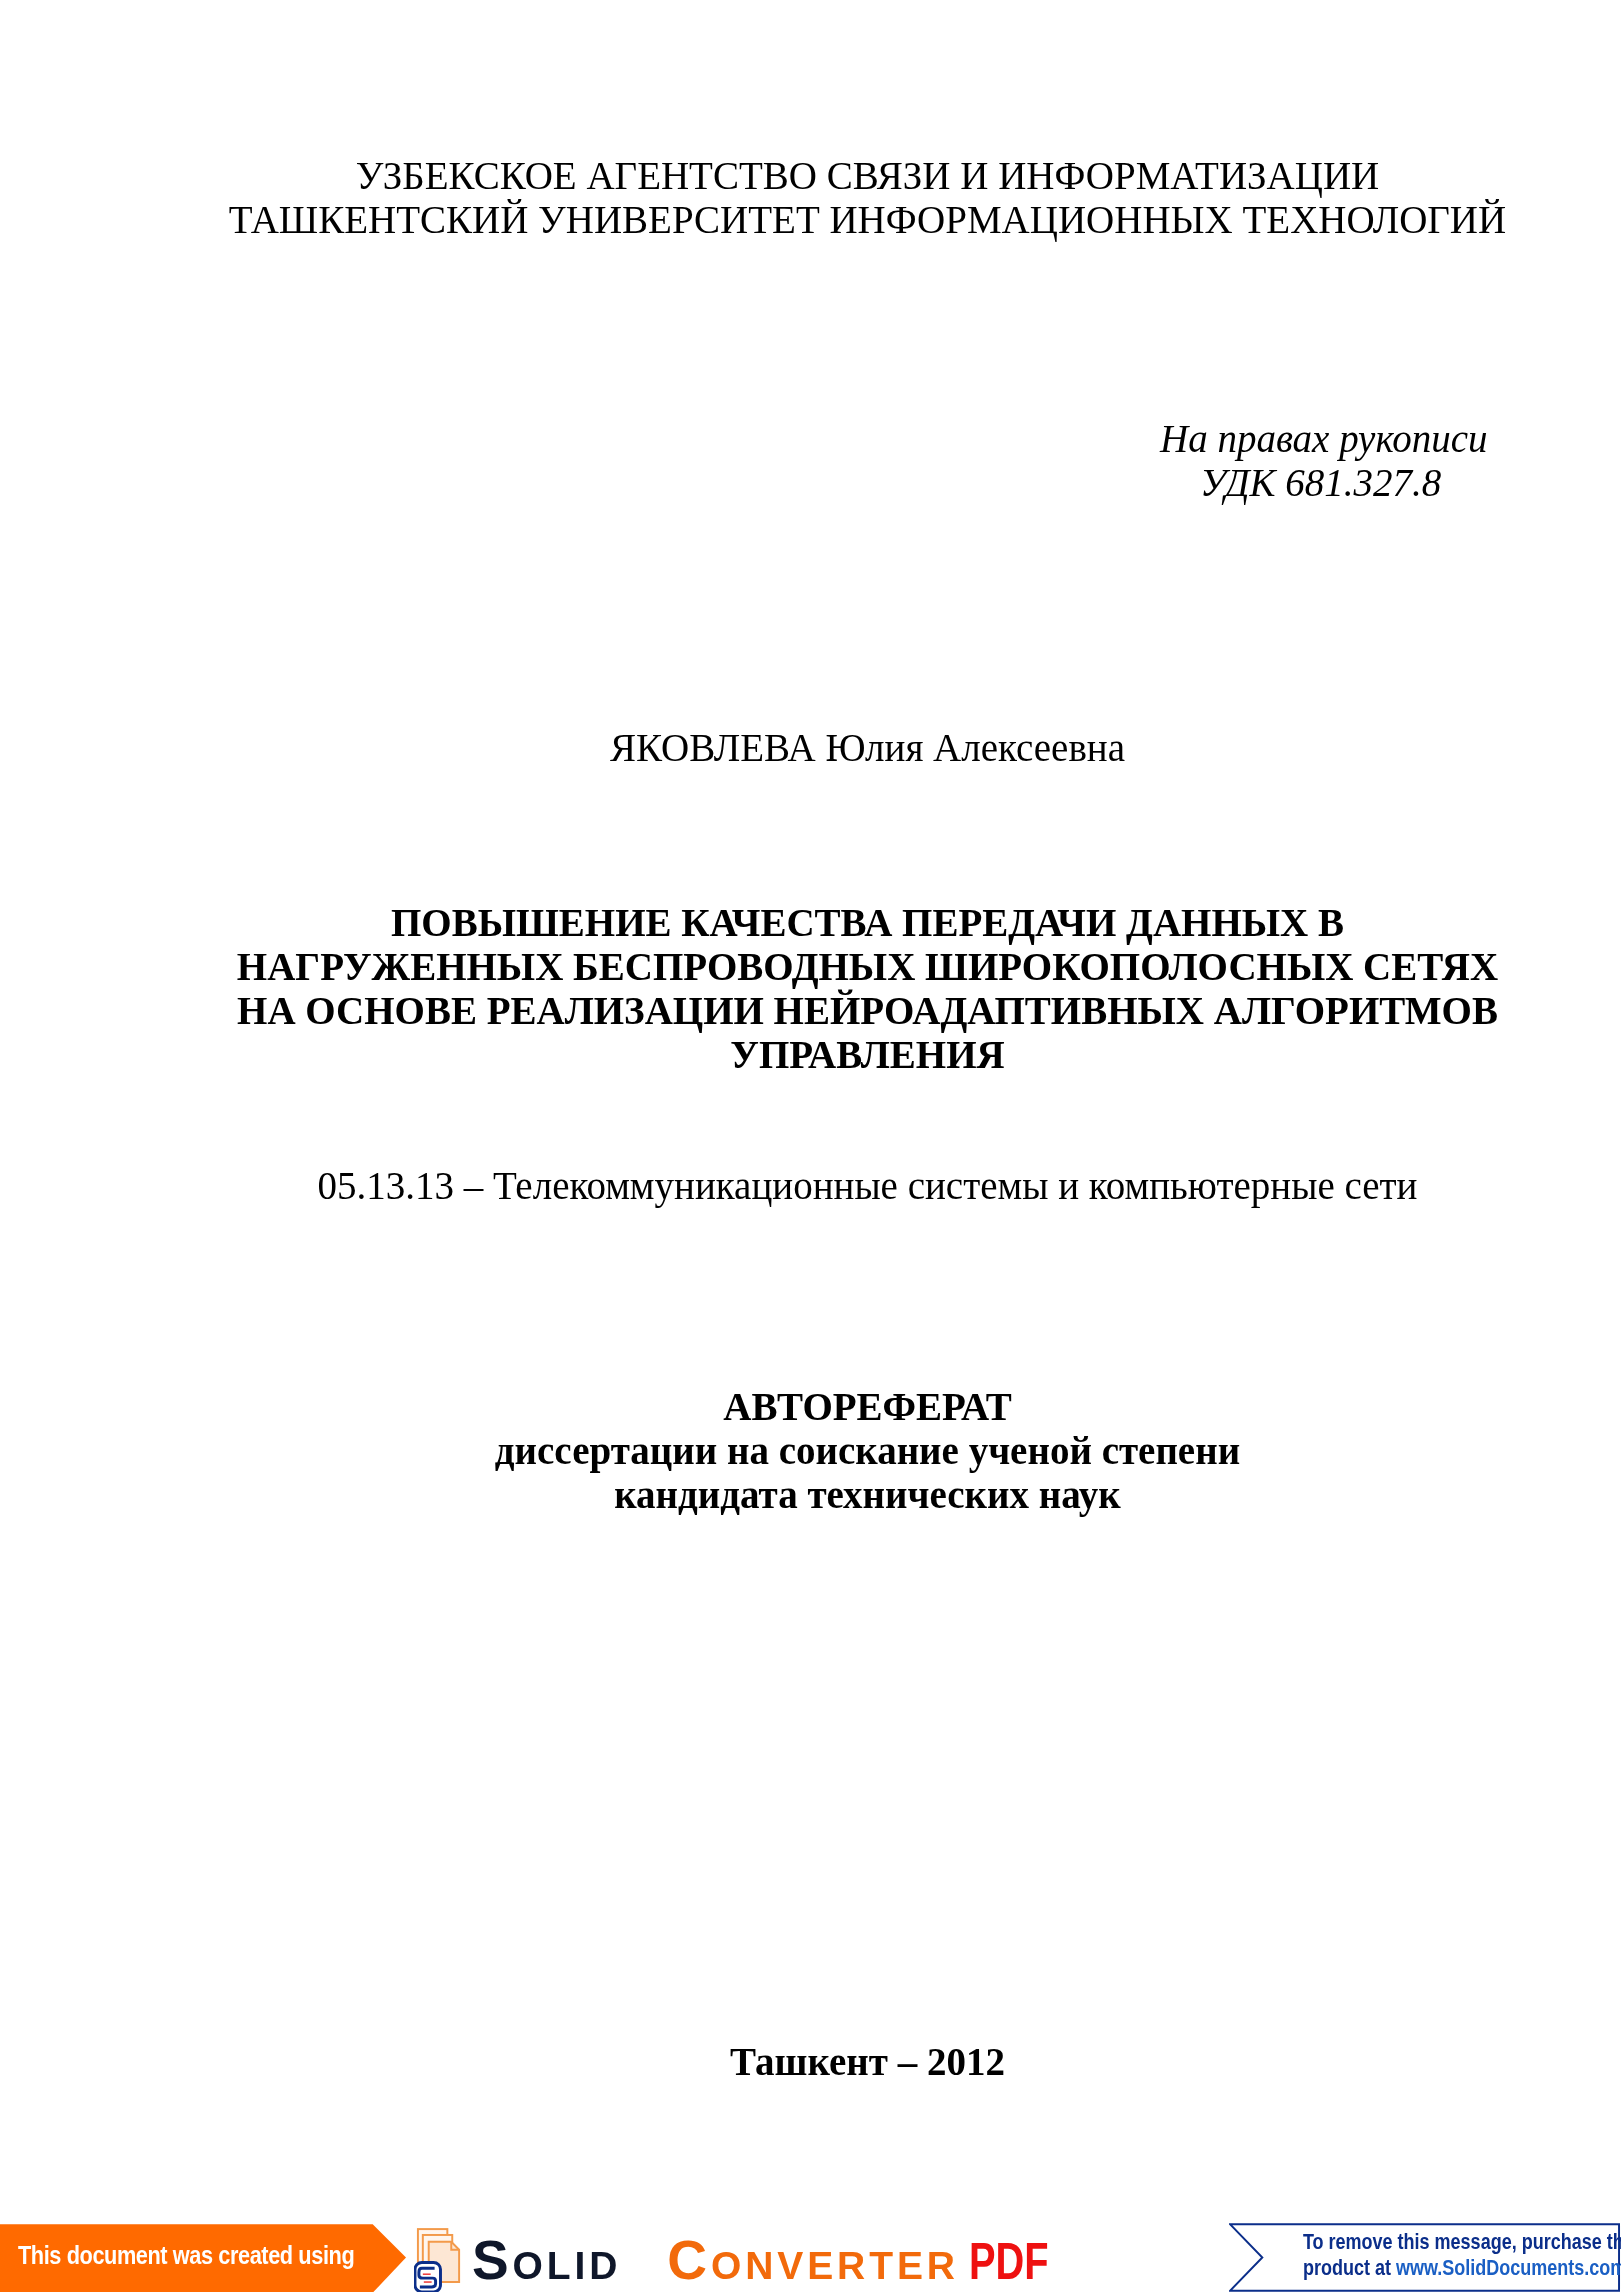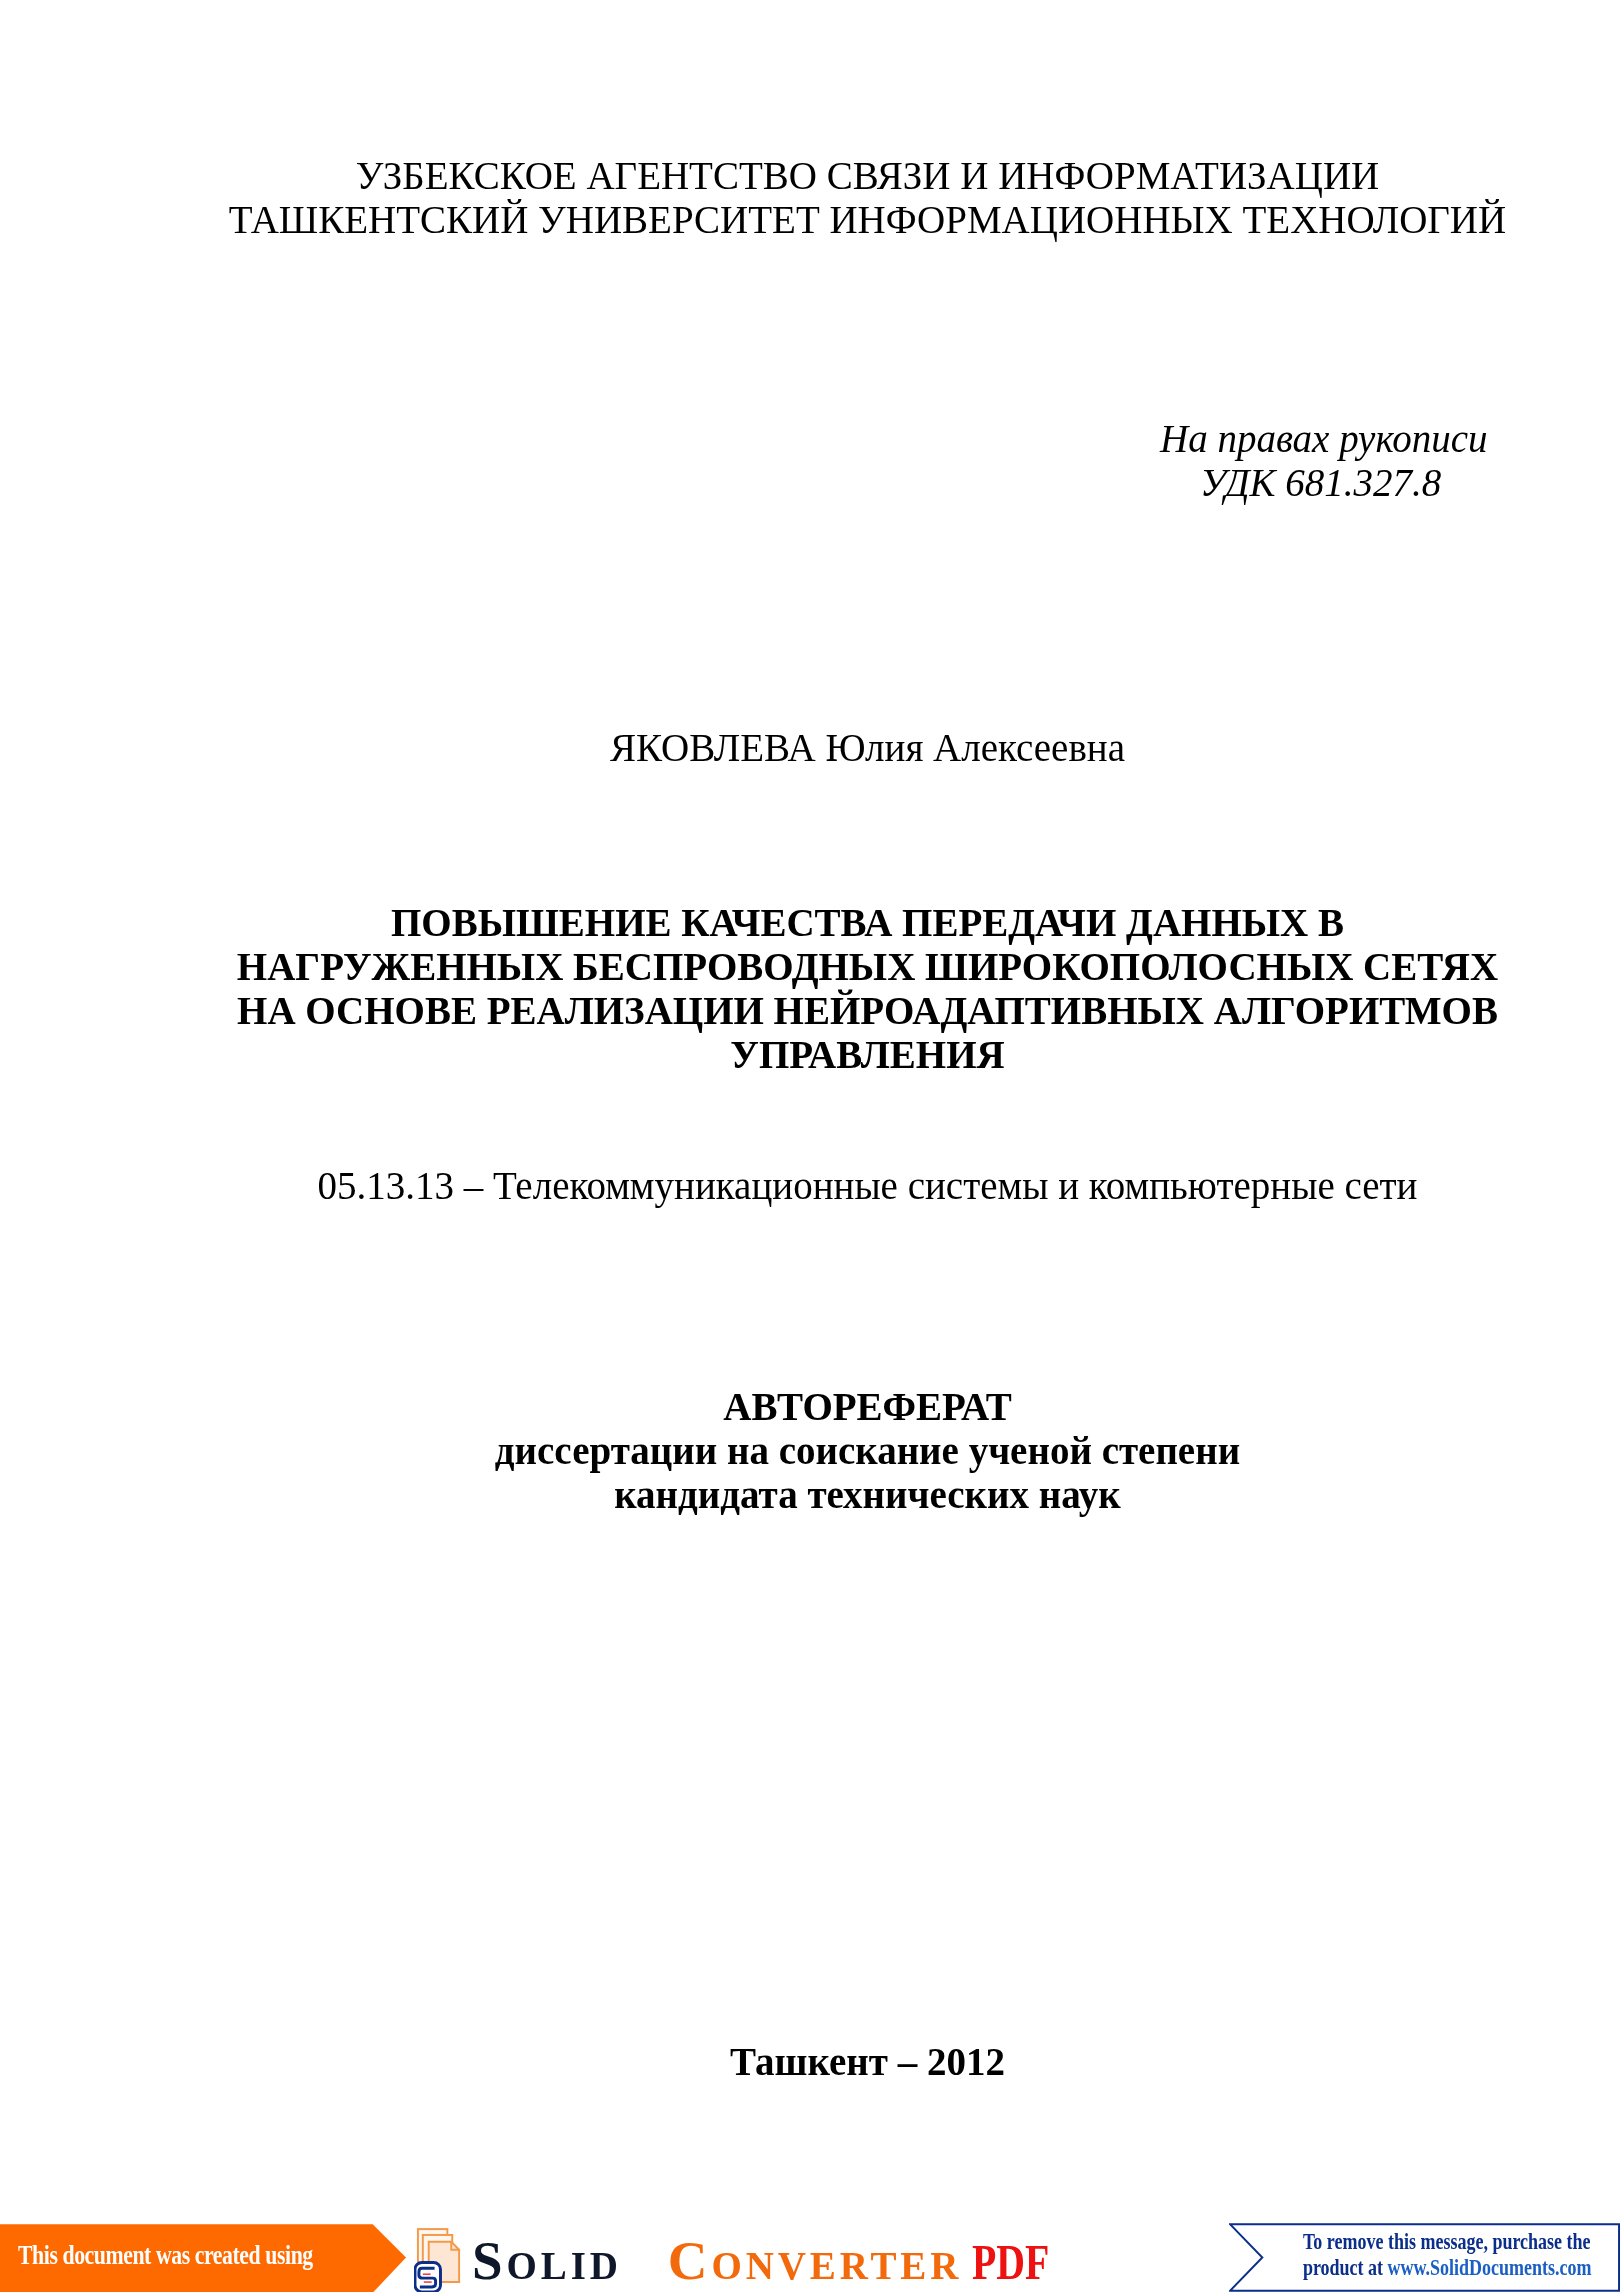--- a/index.html
+++ b/index.html
@@ -57,21 +57,21 @@
       font-weight: bold;
     }
 
     
     .banner {
       position: absolute;
       left: 0;
       top: 2223px;
       width: 1325px;
       height: 70px;
-      font-family: Liberation Serif, serif;
+      font-family: Liberation Sans, sans-serif;
     }
     .banner-left {
       position: absolute;
       left: 0;
       top: 0;
       width: 407px;
       height: 70px;
     }
     .banner-left svg { position: absolute; left: 0; top: 0; }
     .banner-left-text {

